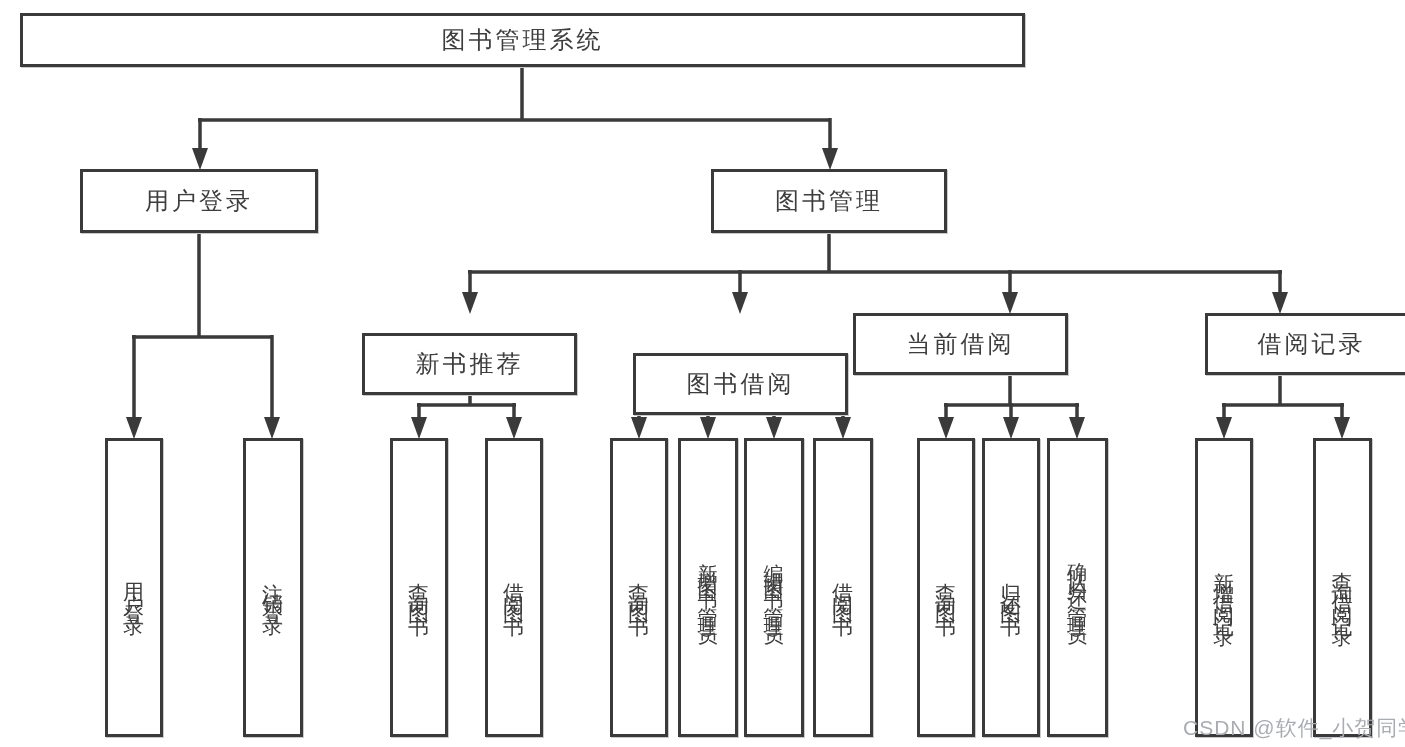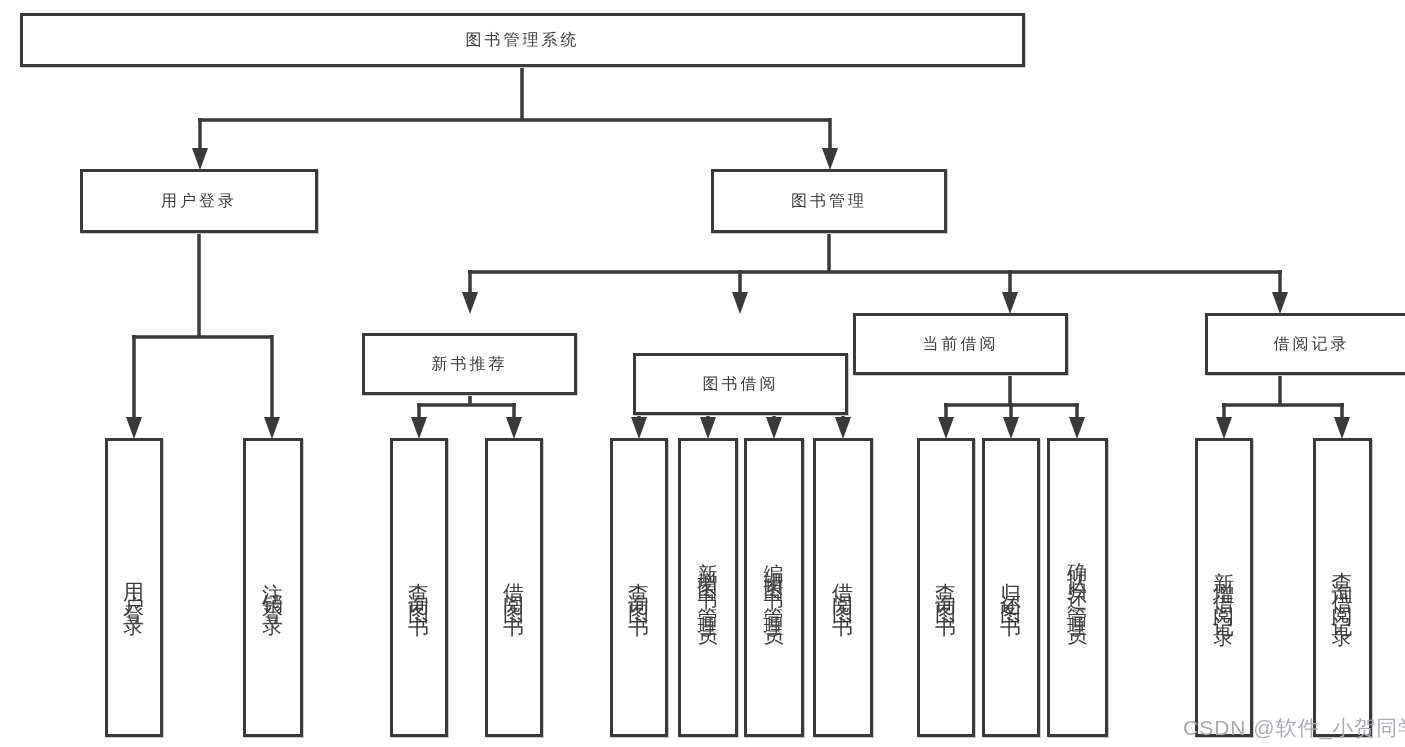--- a/index.html
+++ b/index.html
@@ -23,21 +23,21 @@
     border: 3px solid var(--line, #3a3a3a);
     background: #ffffff;
     display: flex;
     align-items: center;
     justify-content: center;
     color: var(--ink, #3d3d3d);
     z-index: 2;
     box-shadow: 1px 1px 0 #c9cbce;
   }
   .node.h .label {
-    font-size: 16px;
+    font-size: 24px;
     letter-spacing: 3px;
     white-space: nowrap;
   }
   .node.v .label {
     writing-mode: vertical-rl;
     text-orientation: mixed;
     font-size: 21px;
     letter-spacing: 11px;
     line-height: 1;
     white-space: nowrap;

